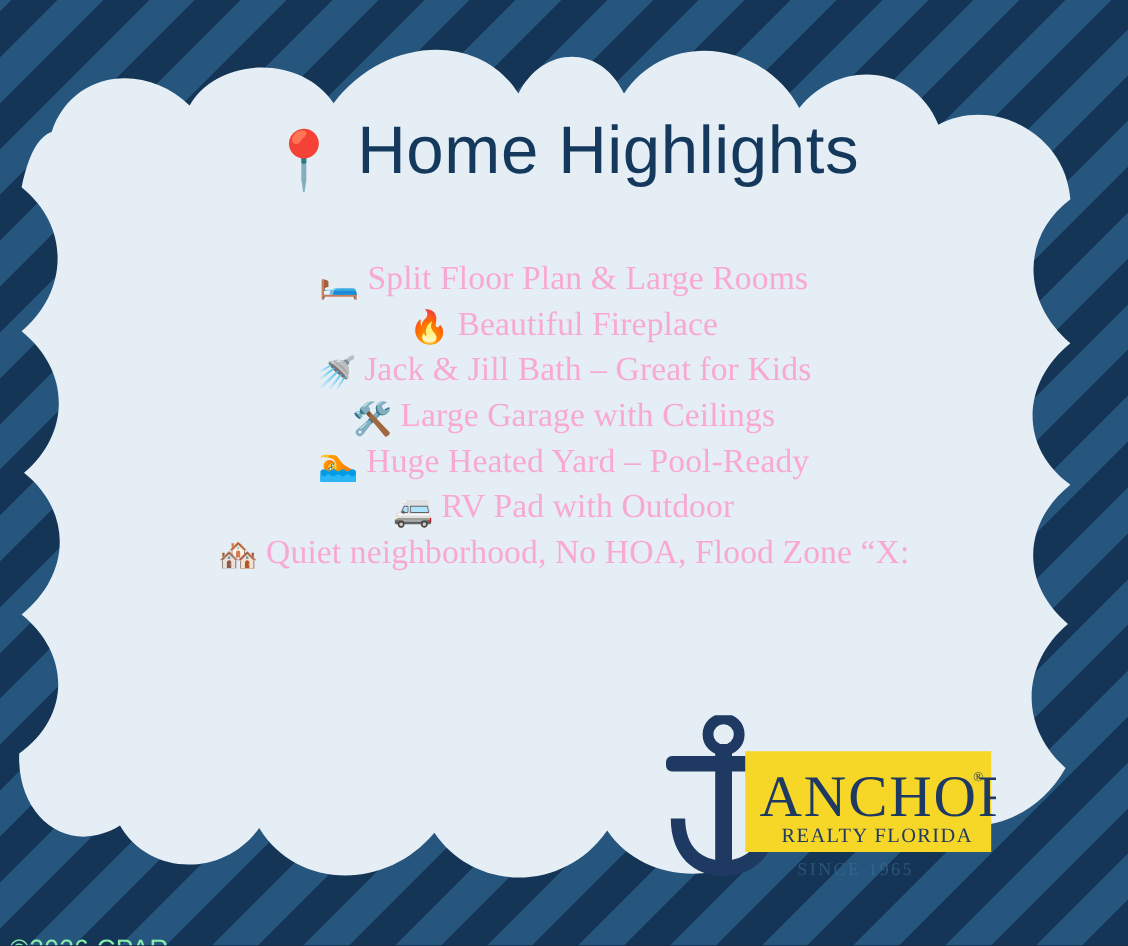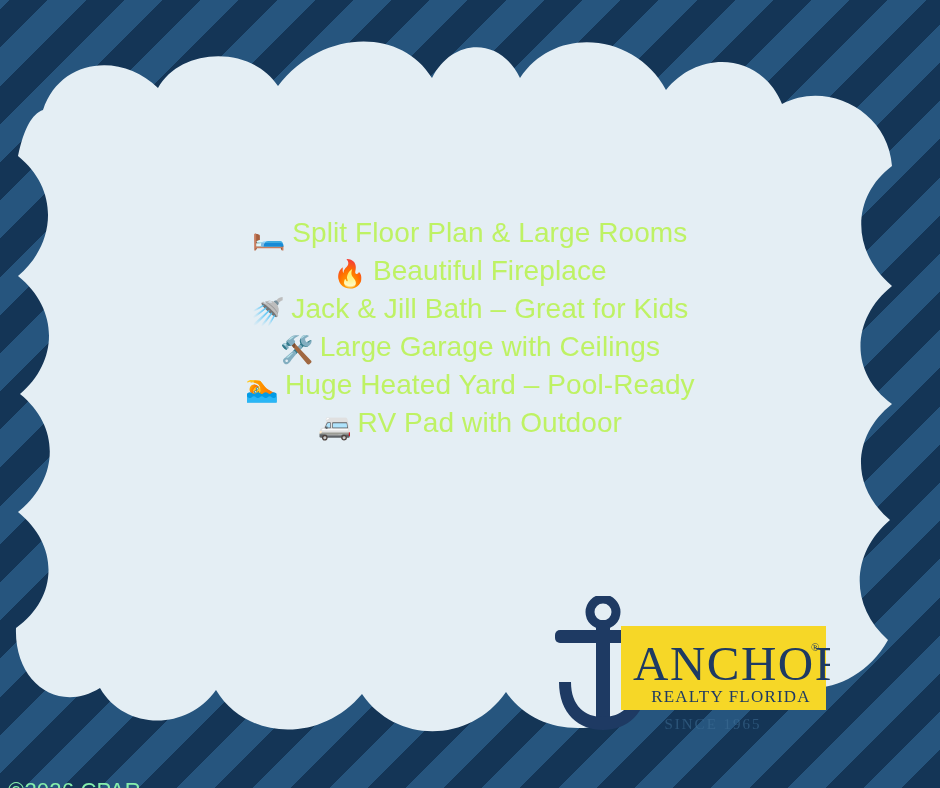--- a/index.html
+++ b/index.html
@@ -84,22 +84,23 @@
     line-height: 38px;
   }
   .hl-emoji {
     font-size: 27px;
     line-height: 1;
     vertical-align: -3px;
     margin-right: 6px;
   }
   .hl-text {
     font-size: 28px;
-    color: #bef264;
+    color: #f9a8d4;
     letter-spacing: 0.1px;
+    font-family: Liberation Serif, serif;
   }
 
   
   #logo {
     position: absolute;
     left: 545px;
     top: 596px;
     width: 285px;
     height: 140px;
   }
@@ -146,39 +147,45 @@
       C 58,598 60,546 18,512
       C 58,480 62,428 20,394
       C 58,362 60,310 18,276
       C 56,244 60,190 18,156
       C 24,128 32,114 43,110
       Z"></path>
   </svg>
 
   <div id="card-content">
 
+    <div id="title-row">
+      <span id="title-pin">📍</span><span id="title-text">Home Highlights</span>
+    </div>
 
     <ul id="highlight-list">
       <li class="hl-row">
         <span class="hl-emoji">🛏️</span><span class="hl-text">Split Floor Plan &amp; Large Rooms</span>
       </li>
       <li class="hl-row">
         <span class="hl-emoji">🔥</span><span class="hl-text">Beautiful Fireplace</span>
       </li>
       <li class="hl-row">
         <span class="hl-emoji">🚿</span><span class="hl-text">Jack &amp; Jill Bath – Great for Kids</span>
       </li>
       <li class="hl-row">
         <span class="hl-emoji">🛠️</span><span class="hl-text">Large Garage with Ceilings</span>
       </li>
       <li class="hl-row">
         <span class="hl-emoji">🏊</span><span class="hl-text">Huge Heated Yard – Pool-Ready</span>
       </li>
       <li class="hl-row">
         <span class="hl-emoji">🚐</span><span class="hl-text">RV Pad with Outdoor</span>
+      </li>
+      <li class="hl-row">
+        <span class="hl-emoji">🏘️</span><span class="hl-text">Quiet neighborhood, No HOA, Flood Zone “X:</span>
       </li>
     </ul>
 
     <div id="logo">
       <svg viewBox="0 0 285 140" width="285" height="140">
 
         <g fill="#1e3a63">
           <circle cx="58" cy="16" r="13" fill="none" stroke="#1e3a63" stroke-width="9"></circle>
           <rect x="51" y="24" width="14" height="104"></rect>
           <rect x="10" y="34" width="96" height="13" rx="5"></rect>

